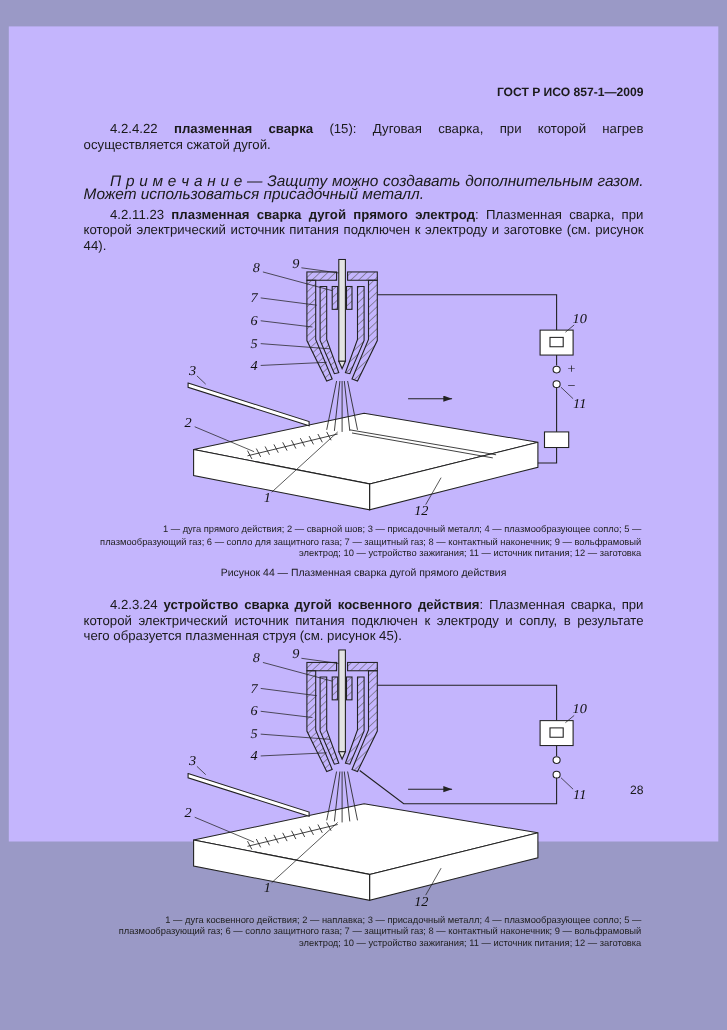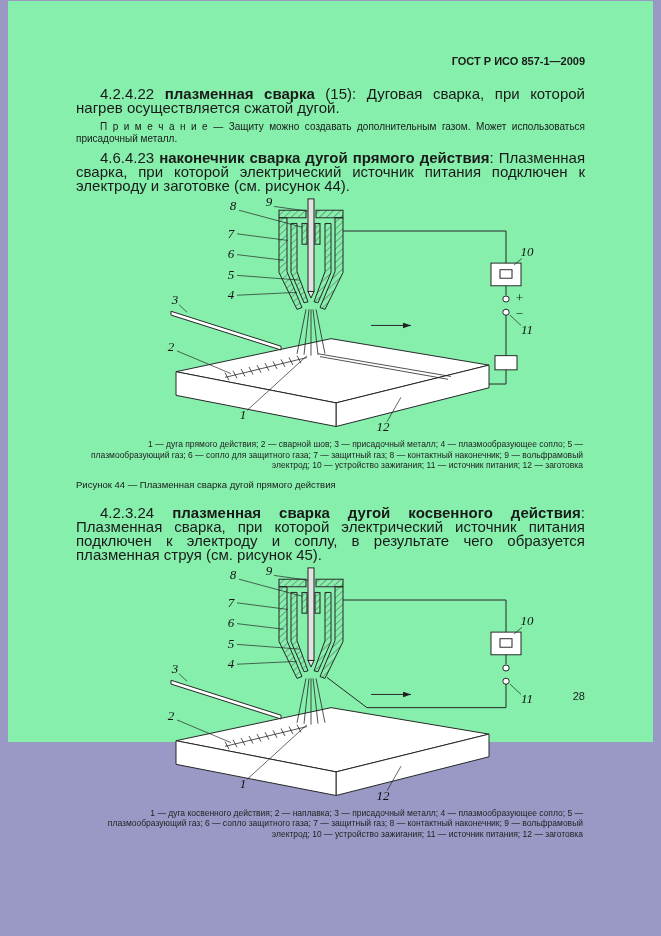--- a/index.html
+++ b/index.html
@@ -6,58 +6,60 @@
   html, body { width: 661px; height: 936px; }
   body {
     background: #9a99c6;
     font-family: "Liberation Sans", sans-serif;
     color: #1a1a1a;
     position: relative;
     overflow: hidden;
   }
   .page {
     position: absolute;
-    left: 8px; top: 1px;
+    left: 8px; top: 24px;
     width: 645px; height: 741px;
-    background: #86efac;
+    background: #c4b5fd;
     padding: 0 68px;
   }
   .header {
     margin-top: 54px;
     text-align: right;
     font-weight: bold;
     font-size: 11px;
   }
   .para {
-    font-size: 15px;
+    font-size: 12px;
     line-height: 14px;
     text-align: justify;
     text-indent: 24px;
     margin-top: 6px;
   }
   .p22 { margin-top: 20px; }
   .p24 { margin-top: 16px; }
   .note {
-    font-size: 10px;
+    font-size: 14px;
     line-height: 12px;
     text-align: justify;
     text-indent: 24px;
-    margin-top: 6px;
+    margin-top: 20px;
+    font-style: italic;
   }
   .fig { display: block; margin: 4px auto 0; }
   .legend {
     font-size: 8.5px;
     line-height: 10.5px;
     text-align: right;
     margin: 4px auto 0;
     max-width: 505px;
     color: #222;
   }
   .caption {
     font-size: 9.5px;
+    text-align: center;
     margin-top: 8px;
   }
   .page-number {
     position: absolute;
     right: 68px;
     bottom: 40px;
     font-size: 11px;
   }
   .lbl text {
     font-family: "Liberation Serif", serif;
@@ -77,21 +79,21 @@
 <body>
 
 <div class="page">
 
   <div class="header">ГОСТ Р ИСО 857-1—2009</div>
 
   <p class="para p22"><span>4.2.4.22 </span><b>плазменная сварка</b><span> (15): Дуговая сварка, при которой нагрев осуществляется сжатой дугой.</span></p>
 
   <p class="note"><span>П р и м е ч а н и е</span><span> — Защиту можно создавать дополнительным газом. Может использоваться присадочный металл.</span></p>
 
-  <p class="para"><span>4.6.4.23 </span><b>наконечник сварка дугой прямого действия</b><span>: Плазменная сварка, при которой электрический источник питания подключен к электроду и заготовке (см. рисунок 44).</span></p>
+  <p class="para"><span>4.2.11.23 </span><b>плазменная сварка дугой прямого электрод</b><span>: Плазменная сварка, при которой электрический источник питания подключен к электроду и заготовке (см. рисунок 44).</span></p>
 
   <svg class="fig" width="420" height="238" viewBox="0 0 420 252" preserveAspectRatio="none">
     <defs>
       <pattern id="h44" width="5" height="5" patternUnits="userSpaceOnUse" patternTransform="rotate(45)">
         <line x1="0" y1="0" x2="0" y2="5" stroke="#555" stroke-width="1"></line>
       </pattern>
       <marker id="ar44" markerWidth="9" markerHeight="8" refX="8" refY="3" orient="auto">
         <path d="M0,0 L8,3 L0,6 Z" fill="#222"></path>
       </marker>
     </defs>
@@ -186,21 +188,21 @@
       <text x="406" y="63" text-anchor="middle">10</text>
       <text x="406" y="145" text-anchor="middle">11</text>
       <text x="394" y="111" class="pm">+</text>
       <text x="394" y="128" class="pm">−</text>
     </g>
   </svg>
 
   <div class="legend">1 — дуга прямого действия; 2 — сварной шов; 3 — присадочный металл; 4 — плазмообразующее сопло; 5 — плазмообразующий газ; 6 — сопло для защитного газа; 7 — защитный газ; 8 — контактный наконечник; 9 — вольфрамовый электрод; 10 — устройство зажигания; 11 — источник питания; 12 — заготовка</div>
   <div class="caption">Рисунок 44 — Плазменная сварка дугой прямого действия</div>
 
-  <p class="para p24"><span>4.2.3.24 </span><b>плазменная сварка дугой косвенного действия</b><span>: Плазменная сварка, при которой электрический источник питания подключен к электроду и соплу, в результате чего образуется плазменная струя (см. рисунок 45).</span></p>
+  <p class="para p24"><span>4.2.3.24 </span><b>устройство сварка дугой косвенного действия</b><span>: Плазменная сварка, при которой электрический источник питания подключен к электроду и соплу, в результате чего образуется плазменная струя (см. рисунок 45).</span></p>
 
   <svg class="fig" width="420" height="238" viewBox="0 0 420 252" preserveAspectRatio="none">
     <defs>
       <pattern id="h45" width="5" height="5" patternUnits="userSpaceOnUse" patternTransform="rotate(45)">
         <line x1="0" y1="0" x2="0" y2="5" stroke="#555" stroke-width="1"></line>
       </pattern>
       <marker id="ar45" markerWidth="9" markerHeight="8" refX="8" refY="3" orient="auto">
         <path d="M0,0 L8,3 L0,6 Z" fill="#222"></path>
       </marker>
     </defs>

